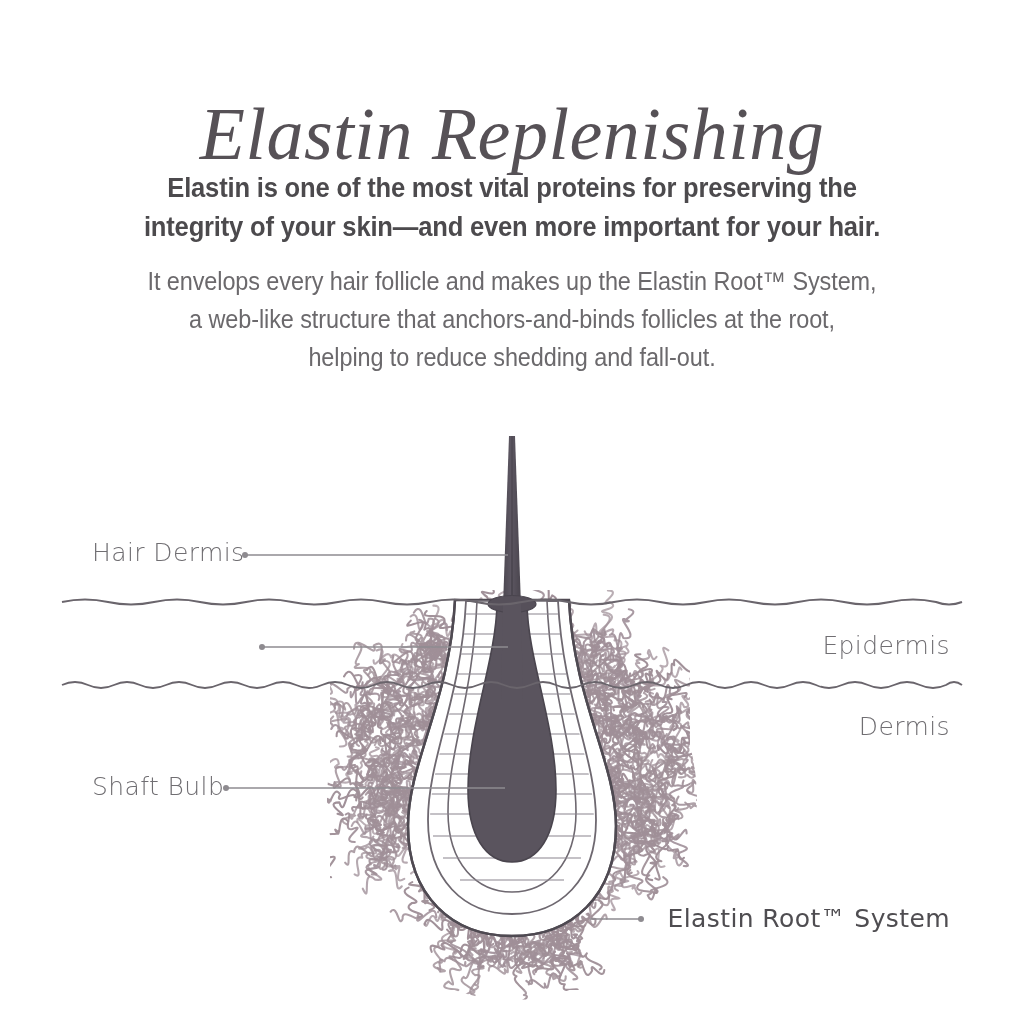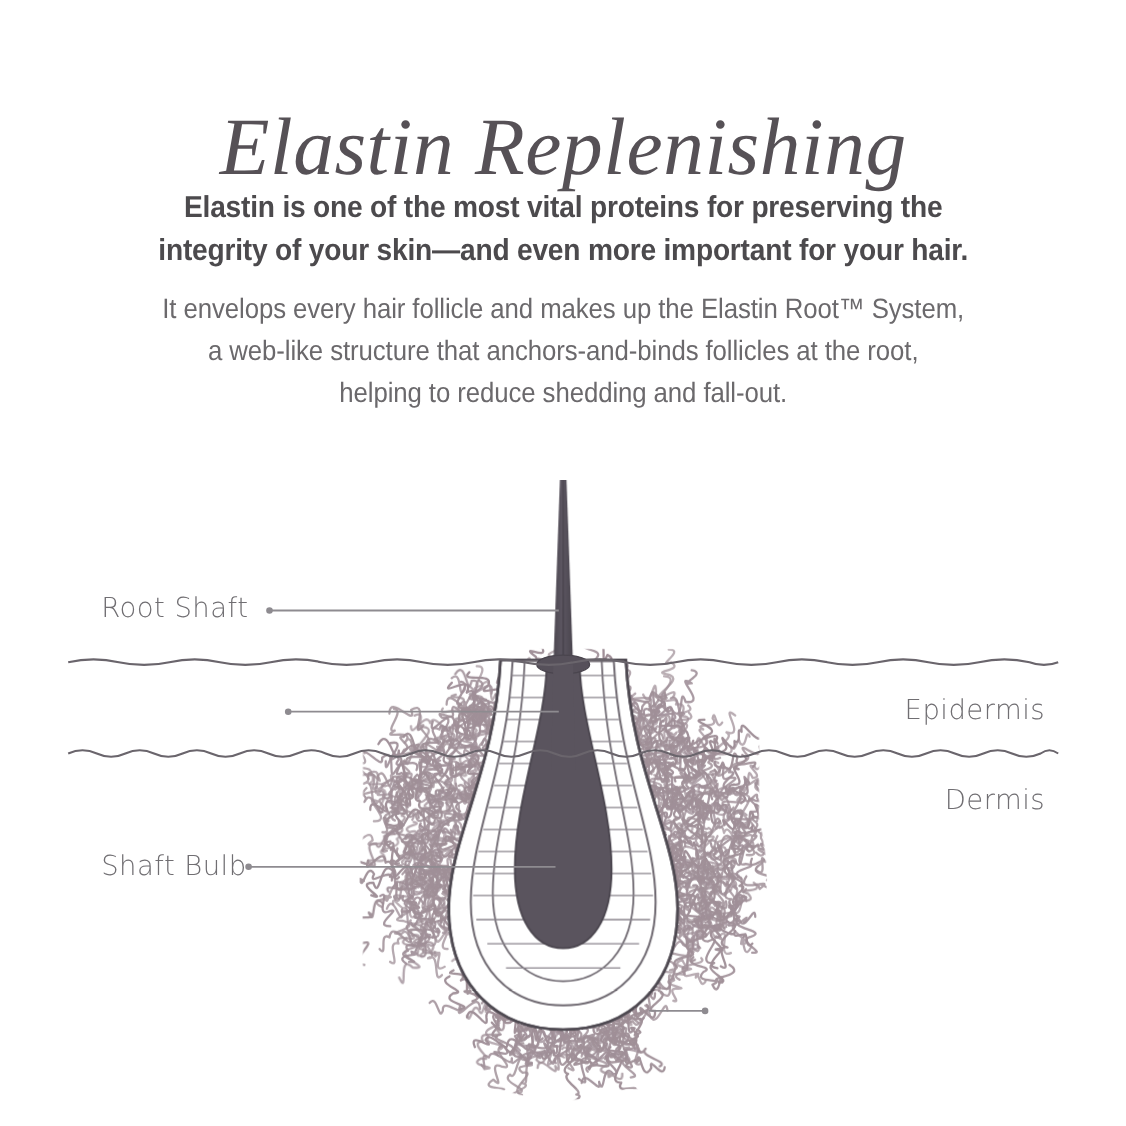--- a/index.html
+++ b/index.html
@@ -822,23 +822,24 @@
         <circle cx="245" cy="555" r="3" fill="#8e8b90"></circle>
         <line x1="262" y1="647" x2="508" y2="647" stroke="#8e8b90" stroke-width="1.6"></line>
         <circle cx="262" cy="647" r="3" fill="#8e8b90"></circle>
         <line x1="226" y1="788" x2="505" y2="788" stroke="#8e8b90" stroke-width="1.6"></line>
         <circle cx="226" cy="788" r="3" fill="#8e8b90"></circle>
         <line x1="590" y1="919" x2="641" y2="919" stroke="#8e8b90" stroke-width="1.6"></line>
         <circle cx="641" cy="919" r="3" fill="#8e8b90"></circle>
       </g>
   </svg>
 
-  <div class="dlabel" style="left:92px; top:538px;">Root Shaft</div>
+  <div class="dlabel" style="left:92px; top:538px;">Hair Dermis</div>
 
 
   <div class="dlabel" style="left:92px; top:772px;">Shaft Bulb</div>
 
   <div class="dlabel right" style="right:74px; top:631px;">Epidermis</div>
 
   <div class="dlabel right" style="right:74px; top:712px;">Dermis</div>
 
+  <div class="dlabel strong right" style="right:74px; top:904px;">Elastin Root™ System</div>
 
 </div>
 
 </body></html>

